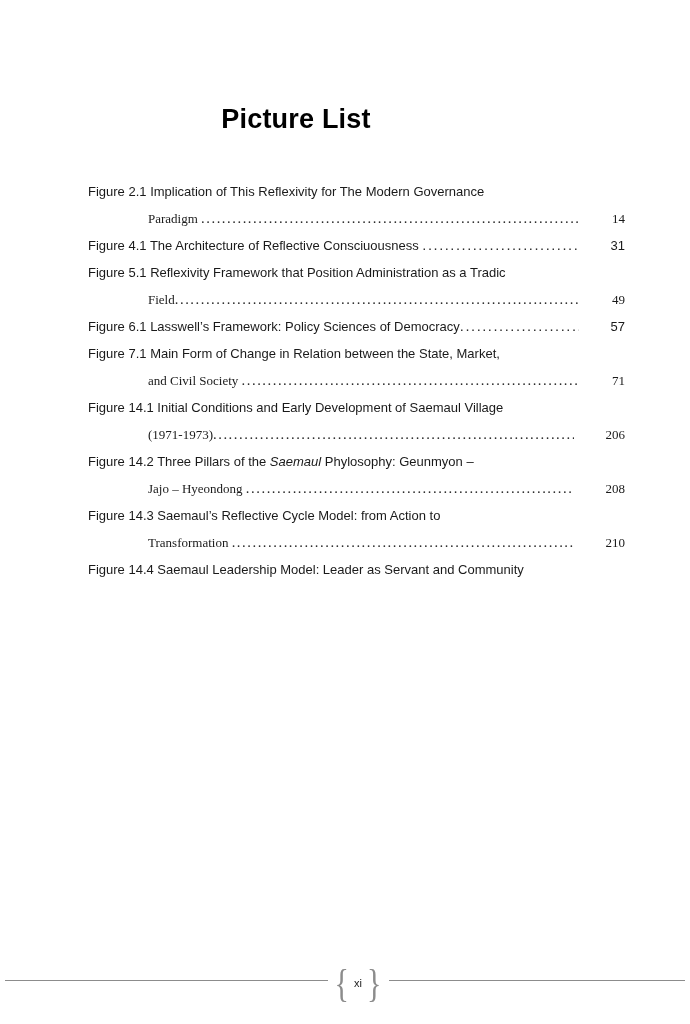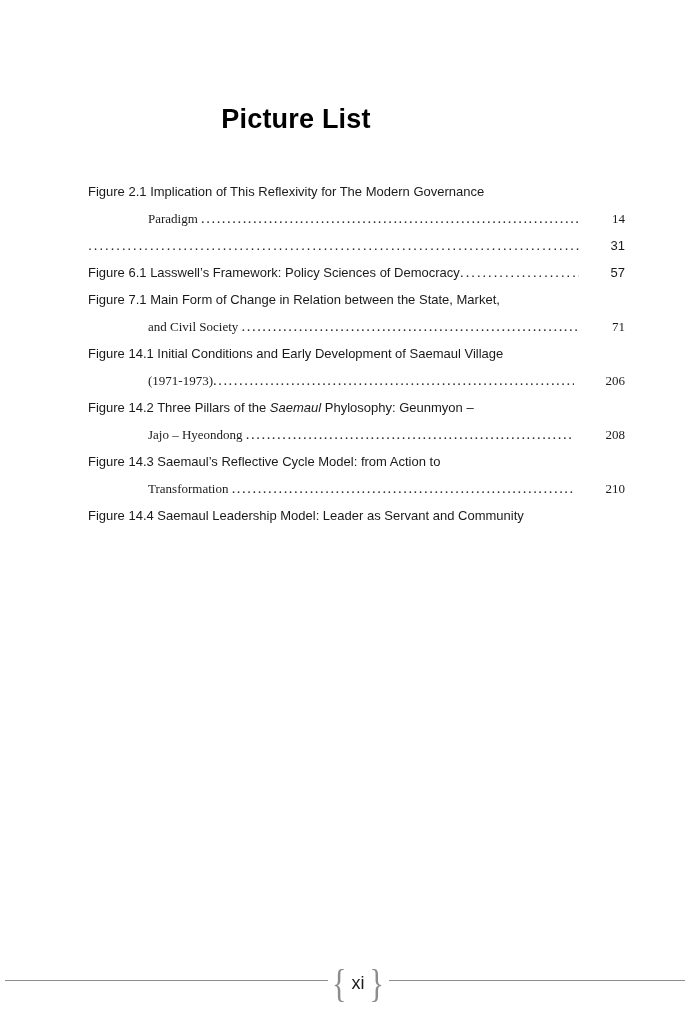--- a/index.html
+++ b/index.html
@@ -123,39 +123,43 @@
   }
   .brace {
     font-size: 30px;
     color: #8c8c8c;
     font-family: "Liberation Serif", serif;
     line-height: 1;
     transform: scaleY(1.35);
     font-weight: 300;
   }
   .folio {
-    font-size: 18px;
+    font-size: 11px;
     color: #1a1a1a;
     padding: 0 3px;
   }
 </style>
 </head>
 <body>
 
 <div class="page">
 
   <h1 class="page-title">Picture List</h1>
 
   <div class="fig-list">
       <div class="fig-entry">
         <div class="fig-line nolead"><span class="fig-text">Figure 2.1 Implication of This Reflexivity for The Modern Governance</span></div>
         <div class="fig-line cont"><span class="fig-text">Paradigm </span><span class="leader"></span><span class="fig-page">14</span></div>
       </div>
       <div class="fig-entry">
-        <div class="fig-line"><span class="leader"></span><span class="fig-page">31</span></div>
+        <div class="fig-line"><span class="fig-text">Figure 4.1 The Architecture of Reflective Consciuousness </span><span class="leader"></span><span class="fig-page">31</span></div>
+      </div>
+      <div class="fig-entry">
+        <div class="fig-line nolead"><span class="fig-text">Figure 5.1 Reflexivity Framework that Position Administration as a Tradic</span></div>
+        <div class="fig-line cont"><span class="fig-text">Field</span><span class="leader"></span><span class="fig-page">49</span></div>
       </div>
       <div class="fig-entry">
         <div class="fig-line"><span class="fig-text">Figure 6.1 Lasswell’s Framework: Policy Sciences of Democracy</span><span class="leader"></span><span class="fig-page">57</span></div>
       </div>
       <div class="fig-entry">
         <div class="fig-line nolead"><span class="fig-text">Figure 7.1 Main Form of Change in Relation between the State, Market,</span></div>
         <div class="fig-line cont"><span class="fig-text">and Civil Society </span><span class="leader"></span><span class="fig-page">71</span></div>
       </div>
       <div class="fig-entry">
         <div class="fig-line nolead"><span class="fig-text">Figure 14.1 Initial Conditions and Early Development of Saemaul Village</span></div>

